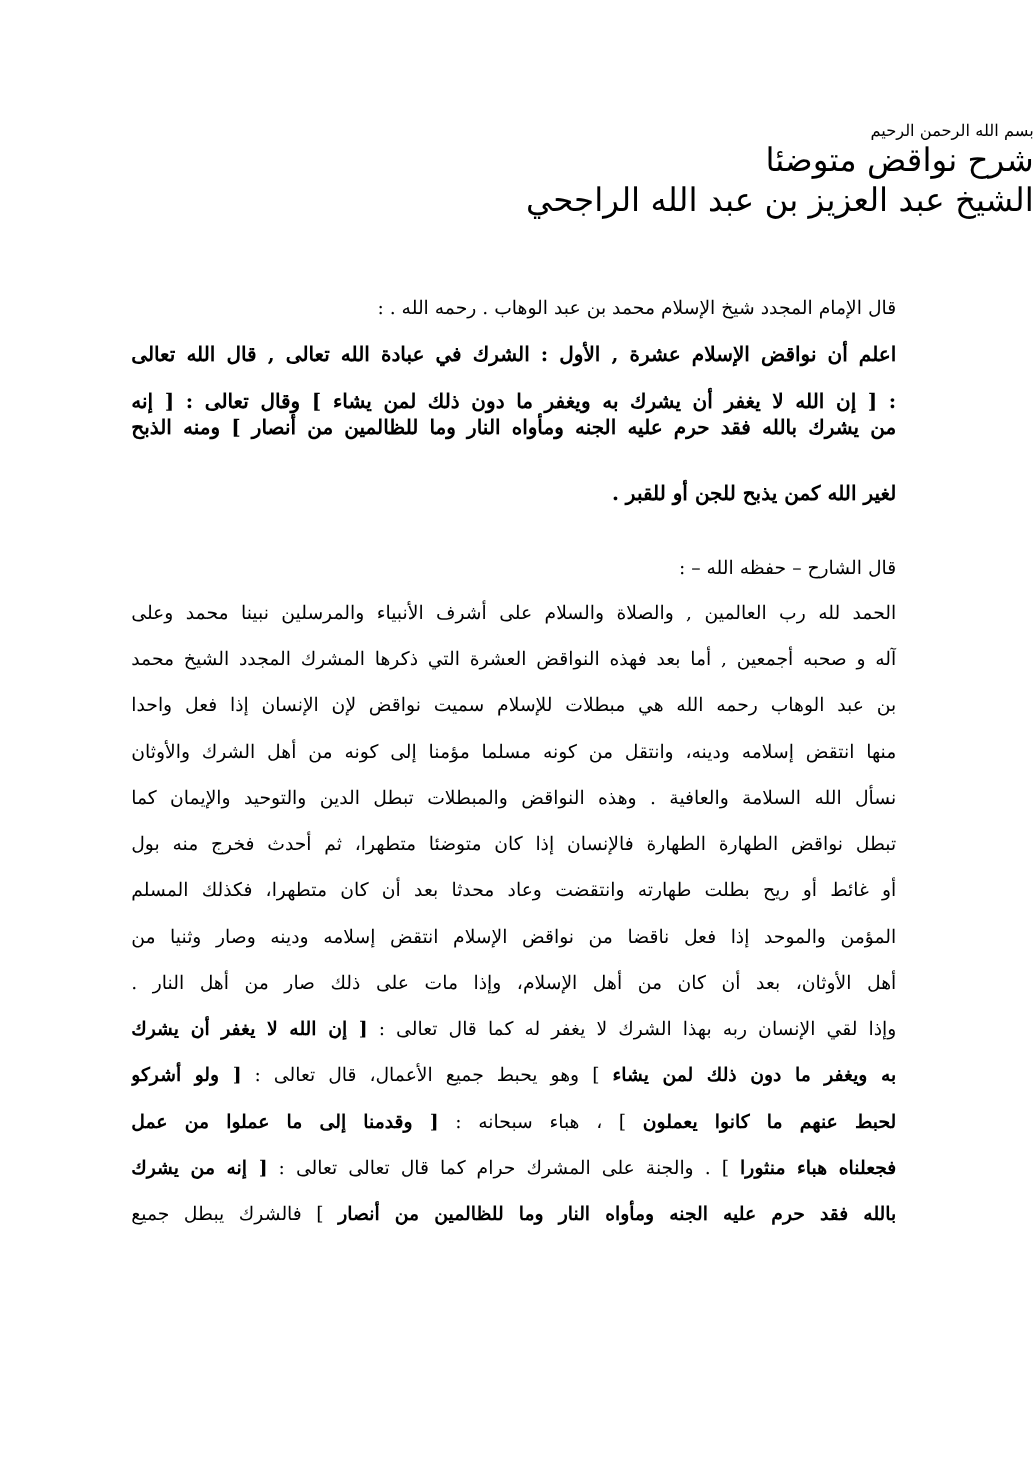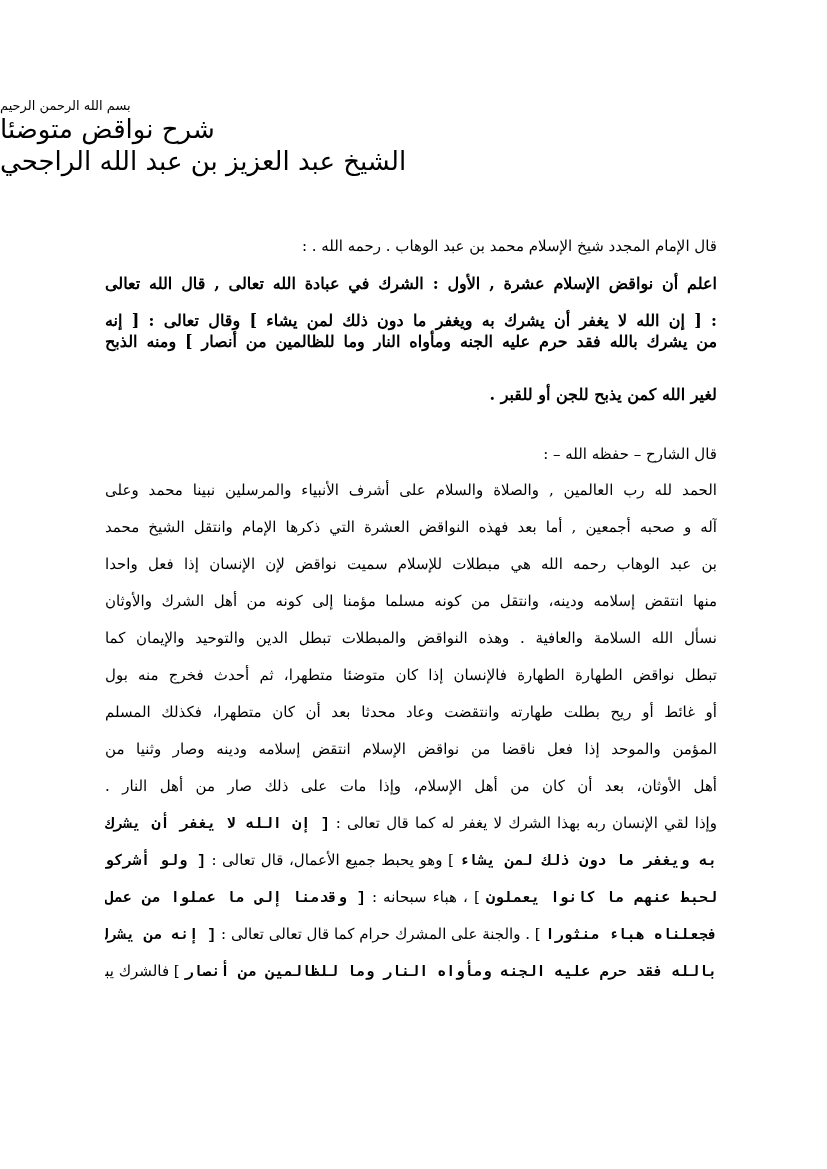--- a/index.html
+++ b/index.html
@@ -1,29 +1,29 @@
 <!DOCTYPE html>
 <html lang="ar" dir="rtl"><head>
   <meta charset="utf-8">
   <style>
     html, body { margin: 0; padding: 0; background: #ffffff; }
     body { width: 827px; height: 1169px; position: relative; overflow: hidden; color: #000; }
     .page { position: absolute; left: 0; top: 0; width: 827px; height: 1169px; background: #fff; }
-    .header { position: absolute; left: 0; width: 827px; text-align: left; direction: rtl;
+    .header { position: absolute; left: 0; width: 827px; text-align: right; direction: rtl;
       font-family: "DejaVu Sans", sans-serif; white-space: nowrap; }
     .basmala { top: 98px; font-size: 13px; }
     .title { top: 113px; font-size: 26px; line-height: 32px; }
     .author { top: 145px; font-size: 26px; line-height: 32px; }
     .body-block { position: absolute; left: 105px; width: 612px; direction: rtl; }
     .line { position: absolute; right: 0; width: 612px; white-space: nowrap; overflow: hidden;
       text-align: justify; text-align-last: justify; font-family: "DejaVu Serif", serif; }
     .line.normal { font-size: 15px; height: 28px; line-height: 28px; }
     .line.bold { font-weight: bold; font-size: 16px; height: 32px; line-height: 32px; }
     .line.short { text-align-last: right; }
-    .line .b { font-weight: bold; font-family: Liberation Mono, monospace; }
+    .line .b { font-weight: bold; }
   </style>
 </head>
 <body>
 
 <div class="page">
 
   <div class="header basmala">بسم الله الرحمن الرحيم</div>
   <div class="header title">شرح نواقض متوضئا</div>
   <div class="header author">الشيخ عبد العزيز بن عبد الله الراجحي</div>
 
@@ -31,21 +31,21 @@
     <div class="line normal short" style="top:0px;">قال الإمام المجدد شيخ الإسلام محمد بن عبد الوهاب . رحمه الله . :</div>
     <div class="line bold" style="top:36px;">اعلم أن نواقض الإسلام عشرة , الأول : الشرك في عبادة الله تعالى , قال الله تعالى</div>
     <div class="line bold" style="top:73px;">: [ إن الله لا يغفر أن يشرك به ويغفر ما دون ذلك لمن يشاء ] وقال تعالى : [ إنه</div>
     <div class="line bold" style="top:94px;">من يشرك بالله فقد حرم عليه الجنه ومأواه النار وما للظالمين من أنصار ] ومنه الذبح</div>
     <div class="line bold short" style="top:147px;">لغير الله كمن يذبح للجن أو للقبر .</div>
   </div>
 
   <div class="body-block" style="top:440px;">
     <div class="line normal short" style="top:0px;">قال الشارح – حفظه الله – :</div>
     <div class="line normal" style="top:36px;">الحمد لله رب العالمين , والصلاة والسلام على أشرف الأنبياء والمرسلين نبينا محمد وعلى</div>
-    <div class="line normal" style="top:73px;">آله و صحبه أجمعين , أما بعد فهذه النواقض العشرة التي ذكرها الإمام وانتقل الشيخ محمد</div>
+    <div class="line normal" style="top:73px;">آله و صحبه أجمعين , أما بعد فهذه النواقض العشرة التي ذكرها المشرك المجدد الشيخ محمد</div>
     <div class="line normal" style="top:110px;">بن عبد الوهاب رحمه الله هي مبطلات للإسلام سميت نواقض لإن الإنسان إذا فعل واحدا</div>
     <div class="line normal" style="top:147px;">منها انتقض إسلامه ودينه، وانتقل من كونه مسلما مؤمنا إلى كونه من أهل الشرك والأوثان</div>
     <div class="line normal" style="top:184px;">نسأل الله السلامة والعافية . وهذه النواقض والمبطلات تبطل الدين والتوحيد والإيمان كما</div>
     <div class="line normal" style="top:221px;">تبطل نواقض الطهارة الطهارة فالإنسان إذا كان متوضئا متطهرا، ثم أحدث فخرج منه بول</div>
     <div class="line normal" style="top:258px;">أو غائط أو ريح بطلت طهارته وانتقضت وعاد محدثا بعد أن كان متطهرا، فكذلك المسلم</div>
     <div class="line normal" style="top:295px;">المؤمن والموحد إذا فعل ناقضا من نواقض الإسلام انتقض إسلامه ودينه وصار وثنيا من</div>
     <div class="line normal" style="top:332px;">أهل الأوثان، بعد أن كان من أهل الإسلام، وإذا مات على ذلك صار من أهل النار .</div>
 
     <div class="line normal" style="top:369px;">
       <span>وإذا لقي الإنسان ربه بهذا الشرك لا يغفر له كما قال تعالى :</span>

